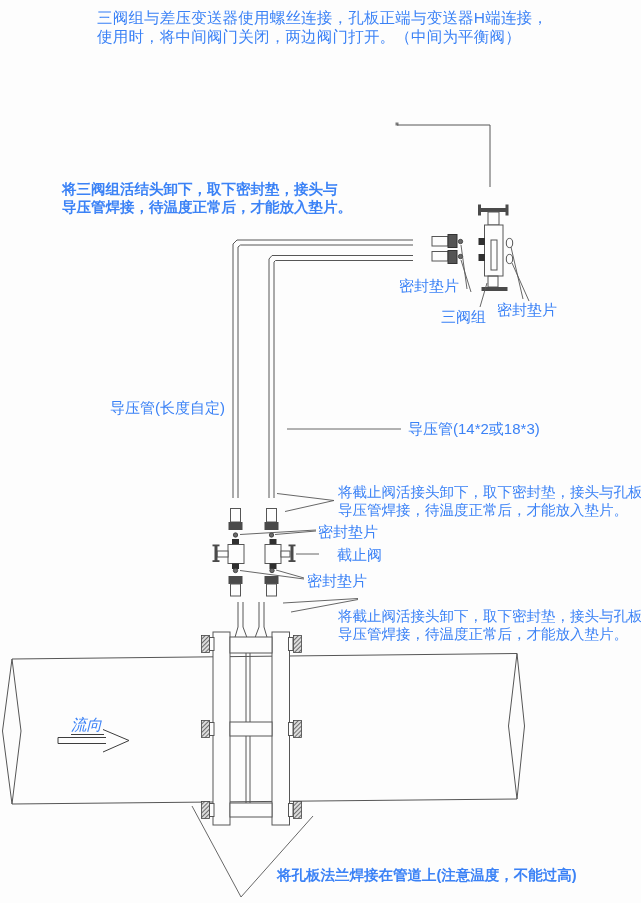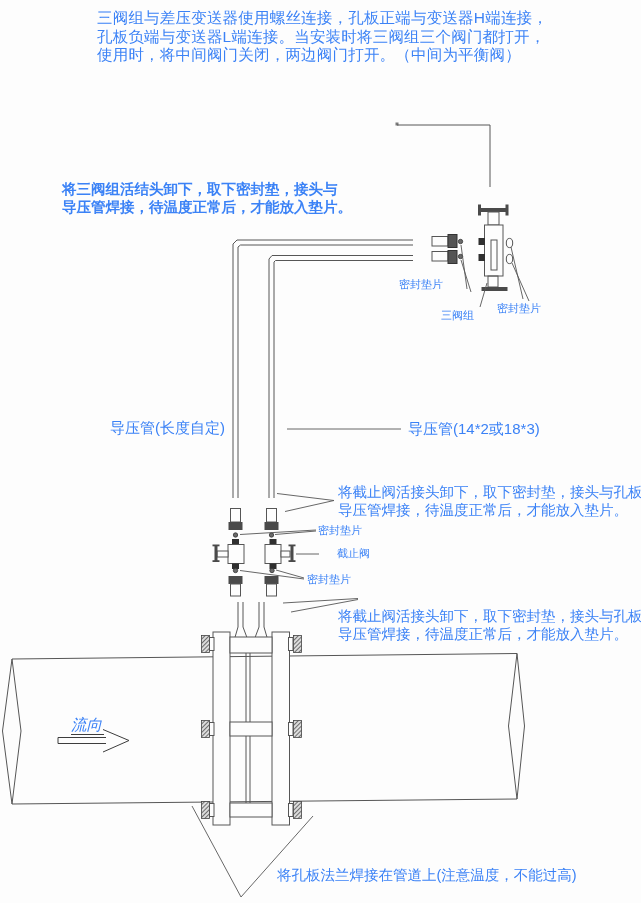--- a/index.html
+++ b/index.html
@@ -6,21 +6,21 @@
   body{background:#ffffff;}
   #stage{
     position:relative;width:641px;height:903px;background:#fdfdfd;
     font-family:"Liberation Sans","DejaVu Sans",sans-serif;
     color:#2b2b2b;overflow:hidden;
   }
   #stage svg{position:absolute;left:0;top:0;}
   .txt{position:absolute;white-space:nowrap;color:#3b82f6;}
   .para{font-size:15.5px;line-height:18.5px;letter-spacing:0.2px;}
   .note{font-size:14.5px;line-height:18px;}
-  .lbl{font-size:11px;}
+  .lbl{font-size:15px;}
   .lbl2{font-size:15px;}
   .flow{font-size:15.5px;font-style:italic;}
 </style>
 </head>
 <body>
 
 <div id="stage">
 
   <svg width="641" height="903" viewBox="0 0 641 903">
     <defs>
@@ -174,47 +174,46 @@
         <line x1="358" y1="598.5" x2="283" y2="603"></line>
         <line x1="358" y1="599.5" x2="291" y2="612"></line>
         <line x1="192" y1="806" x2="241" y2="897"></line>
         <line x1="313" y1="816" x2="241" y2="897"></line>
       </g>
     </g>
   </svg>
 
   <div class="txt para" style="left:97px;top:9px;">
     <div>三阀组与差压变送器使用螺丝连接，孔板正端与变送器H端连接，</div>
-    <div>孔板负端与变送器L端连接。当安装时将三阀组三个阀门都打开，</div>
     <div>使用时，将中间阀门关闭，两边阀门打开。（中间为平衡阀）</div>
   </div>
 
   <div class="txt note" style="left:62px;top:181px;line-height:17.5px;font-weight:bold;">
     <div>将三阀组活结头卸下，取下密封垫，接头与</div>
     <div>导压管焊接，待温度正常后，才能放入垫片。</div>
   </div>
 
   <div class="txt lbl" style="left:399px;top:277px;">密封垫片</div>
   <div class="txt lbl" style="left:441px;top:308px;text-align:right;">三阀组</div>
   <div class="txt lbl" style="left:497px;top:301px;">密封垫片</div>
 
-  <div class="txt lbl2" style="left:110px;top:419px;">导压管(长度自定)</div>
+  <div class="txt lbl2" style="left:110px;top:399px;">导压管(长度自定)</div>
   <div class="txt lbl2" style="left:408px;top:420px;">导压管(14*2或18*3)</div>
 
   <div class="txt note" style="left:338px;top:483px;">
     <div>将截止阀活接头卸下，取下密封垫，接头与孔板</div>
     <div>导压管焊接，待温度正常后，才能放入垫片。</div>
   </div>
 
   <div class="txt lbl" style="left:318px;top:523px;">密封垫片</div>
   <div class="txt lbl" style="left:337px;top:546px;">截止阀</div>
   <div class="txt lbl" style="left:307px;top:572px;">密封垫片</div>
 
   <div class="txt note" style="left:338px;top:607px;">
     <div>将截止阀活接头卸下，取下密封垫，接头与孔板</div>
     <div>导压管焊接，待温度正常后，才能放入垫片。</div>
   </div>
 
   <div class="txt flow" style="left:71px;top:715px;">流向</div>
 
-  <div class="txt note" style="left:277px;top:866px;">将孔板法兰焊接在管道上(注意温度，不能过高)</div>
+  <div class="txt note" style="left:277px;top:866px;font-weight:bold;">将孔板法兰焊接在管道上(注意温度，不能过高)</div>
 
 </div>
 
 </body></html>

